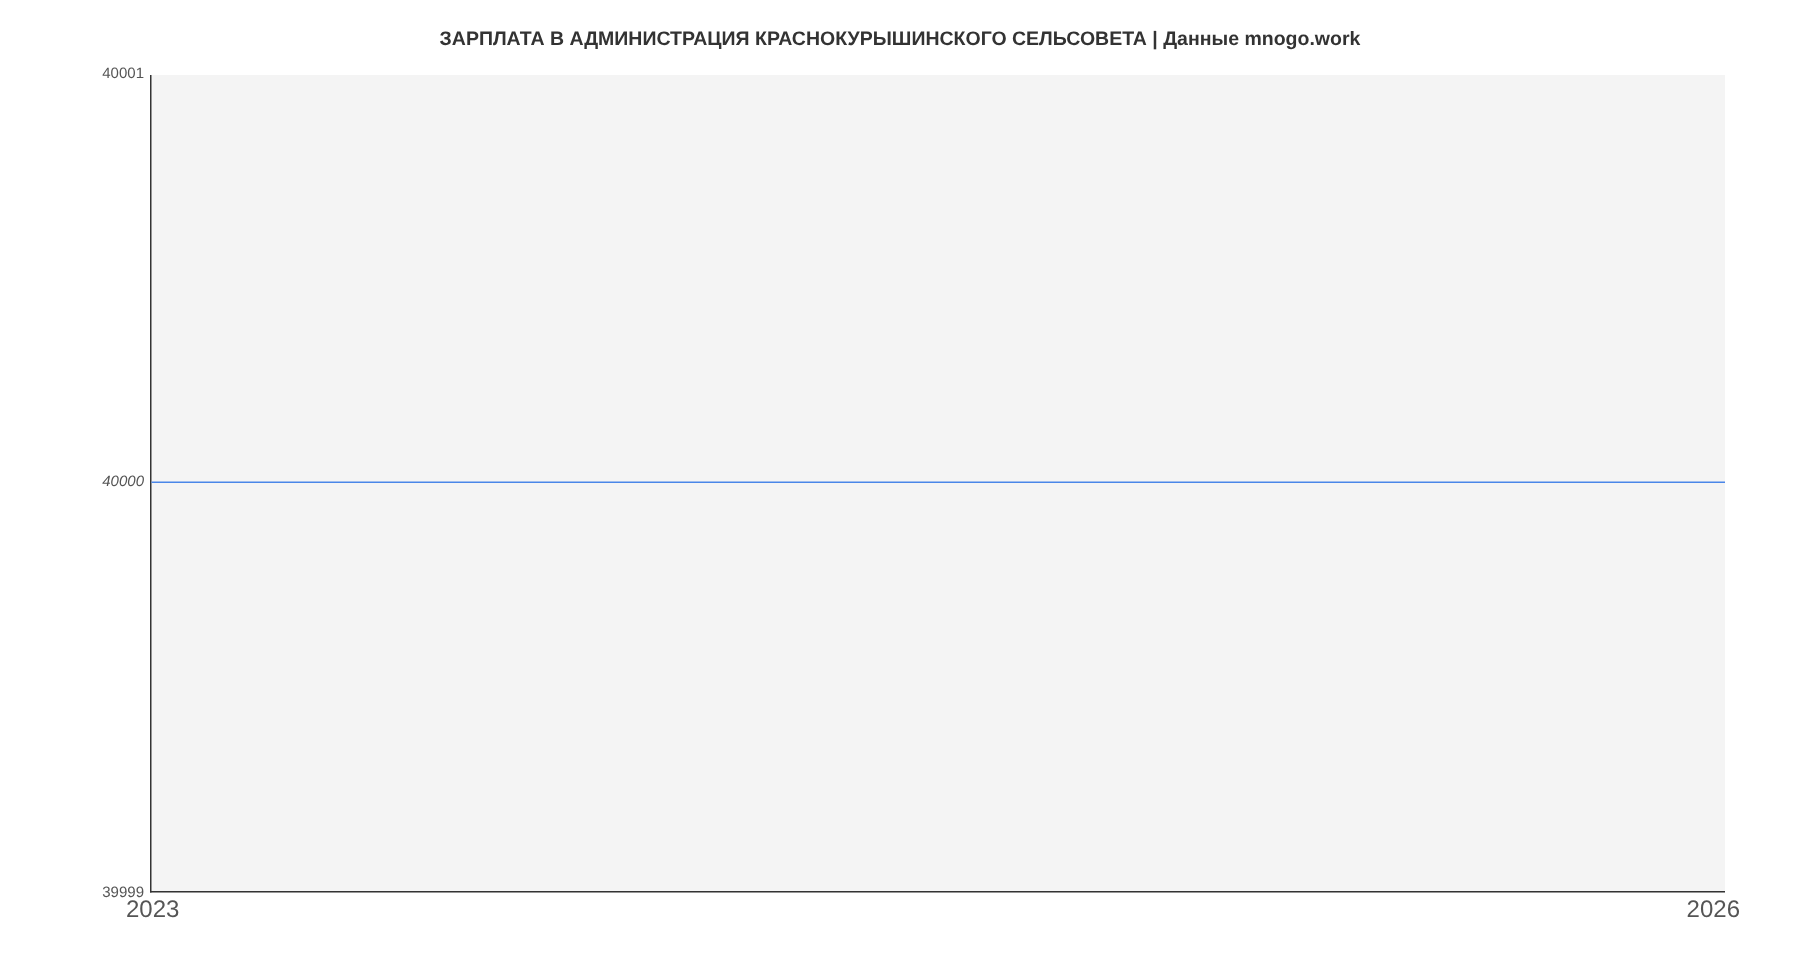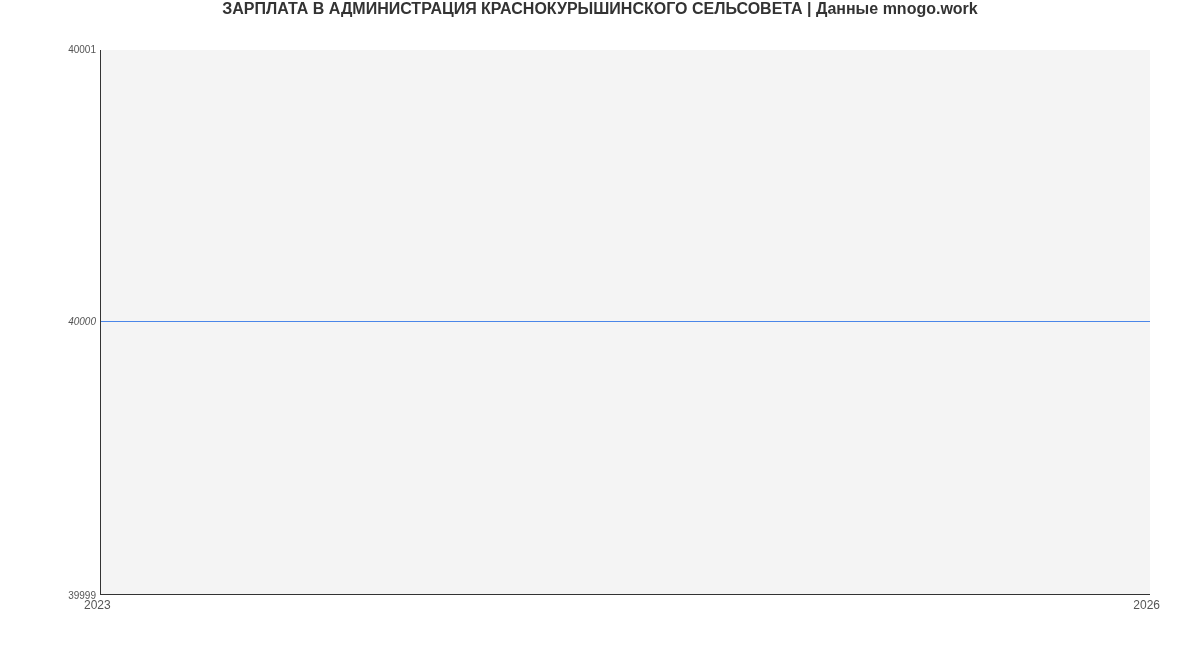--- a/index.html
+++ b/index.html
@@ -12,25 +12,25 @@
     }
     .chart-container {
       position: absolute;
       left: 0;
       top: 0;
       width: 1200px;
       height: 650px;
     }
     .chart-title {
       position: absolute;
-      top: 0;
+      top: 18px;
       left: 0;
       width: 100%;
       text-align: center;
-      font-size: 16px;
+      font-size: 13px;
       font-weight: bold;
       color: #333;
     }
     .plot-area {
       position: absolute;
       left: 100px;
       top: 50px;
       width: 1050px;
       height: 545px;
       background: #f4f4f4;
@@ -53,21 +53,21 @@
       color: #555;
       text-align: right;
       white-space: nowrap;
     }
     .y-tick.top    { top: 44px; }
     .y-tick.mid    { top: 316px; font-style: italic; }
     .y-tick.bot    { top: 590px; }
     .x-tick {
       position: absolute;
       top: 598px;
-      font-size: 12px;
+      font-size: 16px;
       color: #555;
       text-align: right;
     }
     .x-tick.left  { left: 84px; }
     .x-tick.right { right: 40px; }
   </style>
 </head>
 <body>
 
 <div class="chart-container">

